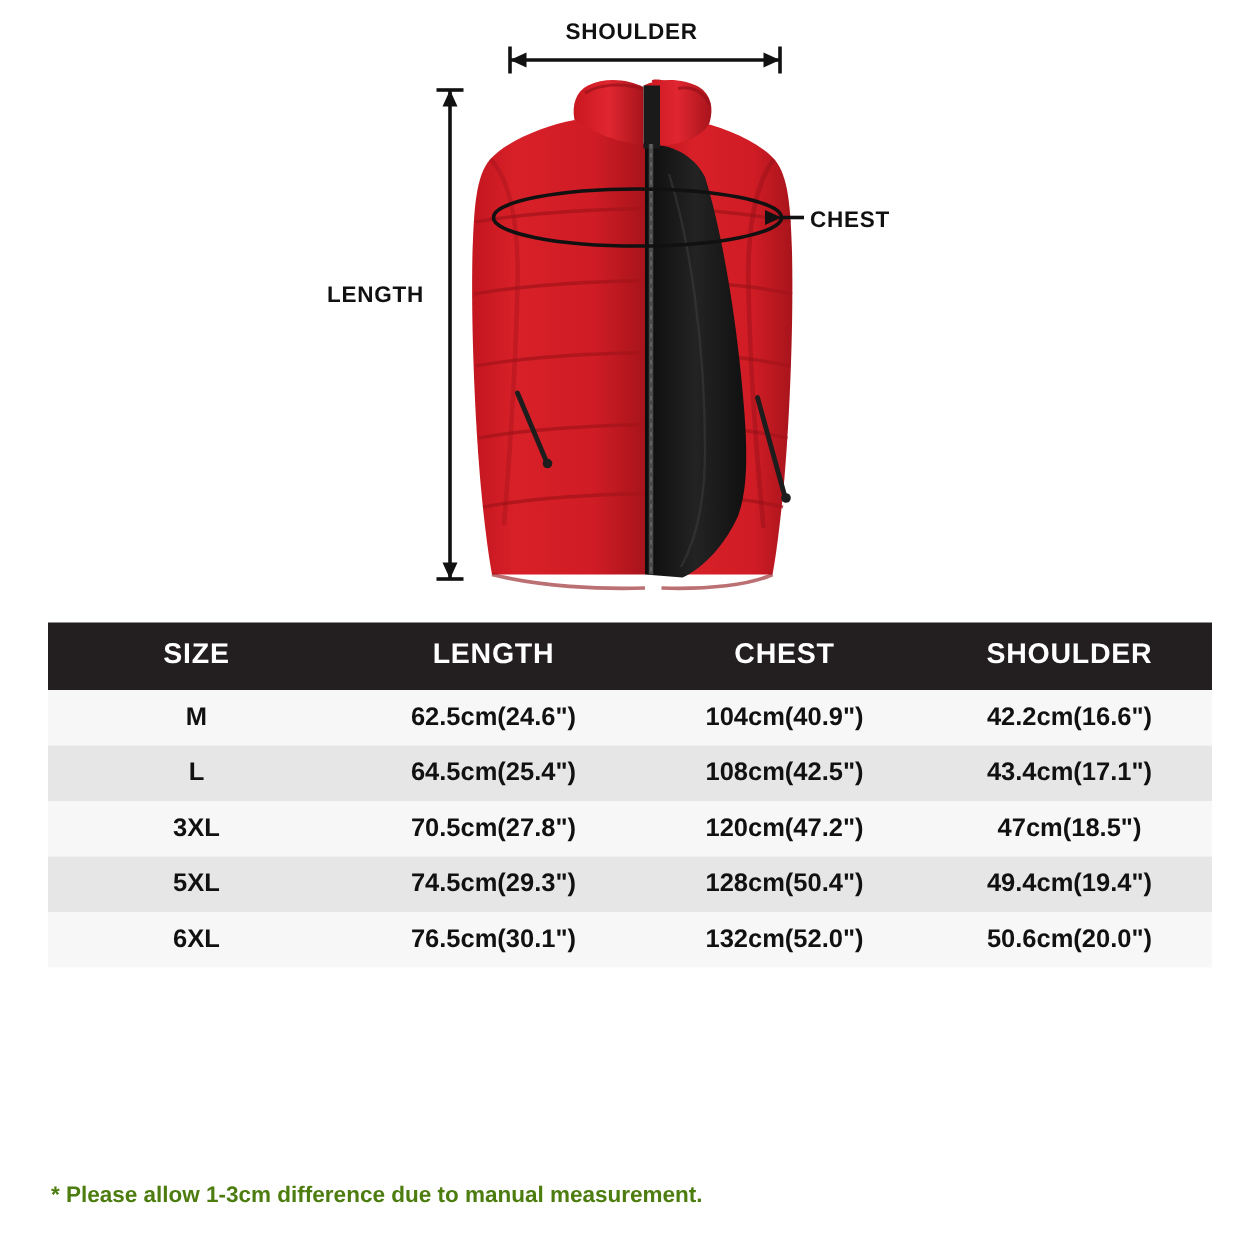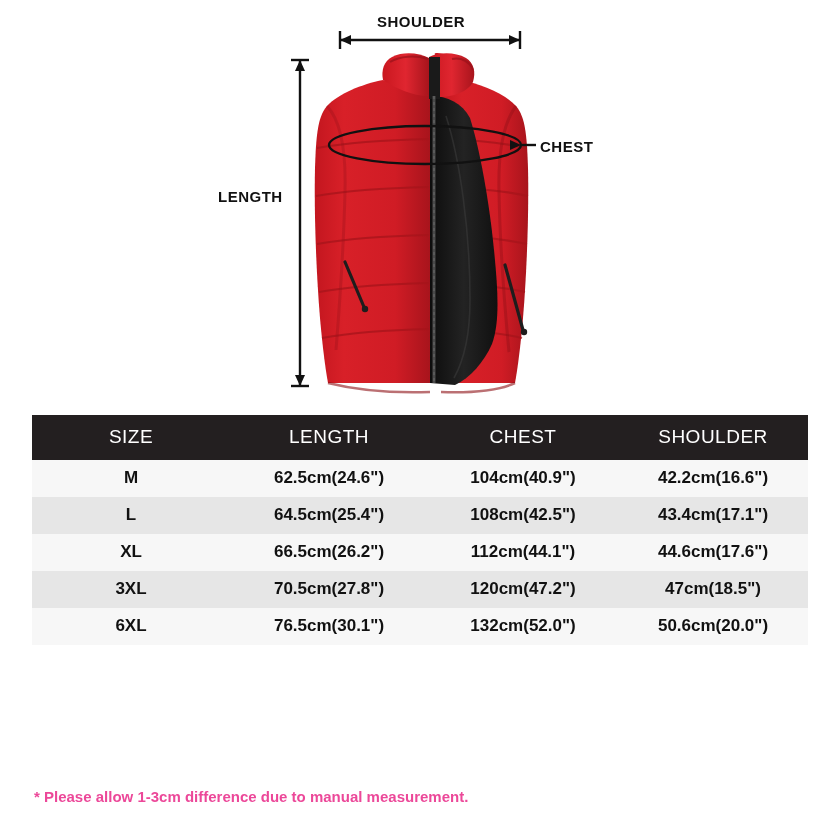--- a/index.html
+++ b/index.html
@@ -46,21 +46,21 @@
   }
   table.size-table {
     width: 776px;
     border-collapse: collapse;
     table-layout: fixed;
   }
   table.size-table th {
     background: #231f20;
     color: #ffffff;
     font-size: 19px;
-    font-weight: normal;
+    font-weight: bold;
     letter-spacing: 0.5px;
     padding: 11px 0 12px 0;
     text-align: center;
     margin-top: 39px;
   }
   table.size-table td {
     font-size: 17px;
     font-weight: bold;
     text-align: center;
     padding: 8px 0 9px 0;
@@ -73,21 +73,21 @@
   col.c-length   { width: 198px; }
   col.c-chest    { width: 190px; }
   col.c-shoulder { width: 190px; }
 
   .footnote {
     position: absolute;
     left: 34px;
     top: 788px;
     font-size: 15px;
     font-weight: bold;
-    color: #ec4899;
+    color: #4d7c0f;
   }
 </style>
 </head>
 <body>
 
 <div class="diagram">
 
   <svg width="840" height="412" viewBox="0 0 840 412">
     <defs>
       <linearGradient id="bodyGrad" x1="0" y1="0" x2="1" y2="0">
@@ -233,32 +233,32 @@
           <td>104cm(40.9")</td>
           <td>42.2cm(16.6")</td>
         </tr>
         <tr>
           <td>L</td>
           <td>64.5cm(25.4")</td>
           <td>108cm(42.5")</td>
           <td>43.4cm(17.1")</td>
         </tr>
         <tr>
-          <td>XL</td>
-          <td>66.5cm(26.2")</td>
-          <td>112cm(44.1")</td>
-          <td>44.6cm(17.6")</td>
-        </tr>
-        <tr>
           <td>3XL</td>
           <td>70.5cm(27.8")</td>
           <td>120cm(47.2")</td>
           <td>47cm(18.5")</td>
         </tr>
         <tr>
+          <td>5XL</td>
+          <td>74.5cm(29.3")</td>
+          <td>128cm(50.4")</td>
+          <td>49.4cm(19.4")</td>
+        </tr>
+        <tr>
           <td>6XL</td>
           <td>76.5cm(30.1")</td>
           <td>132cm(52.0")</td>
           <td>50.6cm(20.0")</td>
         </tr>
       </tbody>
   </table>
 </div>
 
 <div class="footnote">* Please allow 1-3cm difference due to manual measurement.</div>

